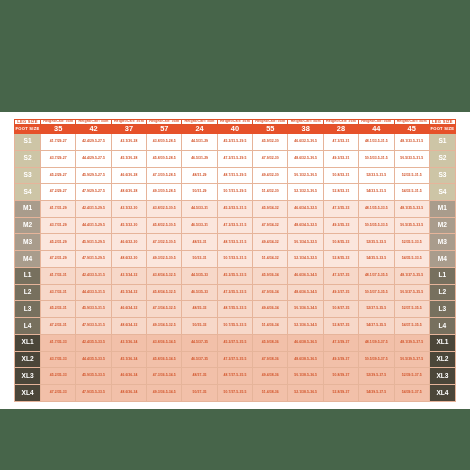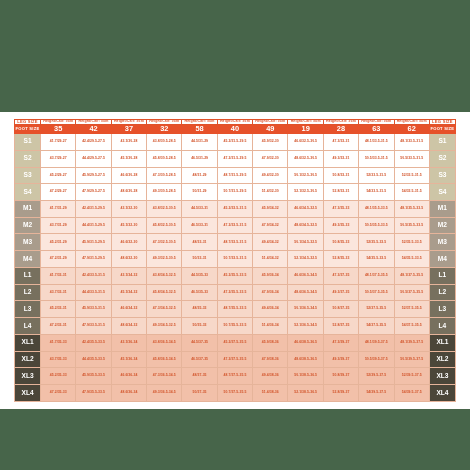--- a/index.html
+++ b/index.html
@@ -148,28 +148,28 @@
             <th class="meas-head">Height/Calf: #cm</th>
             <th class="meas-head">Height/Calf: #cm</th>
             <th class="meas-head">Height/Calf: #cm</th>
             <th class="corner-leg">LEG SIZE</th>
           </tr>
         <tr id="row-foot">
             <th class="corner-foot">FOOT SIZE</th>
             <th class="foot-num">35</th>
             <th class="foot-num">42</th>
             <th class="foot-num">37</th>
-            <th class="foot-num">32</th>
-            <th class="foot-num">58</th>
+            <th class="foot-num">57</th>
+            <th class="foot-num">24</th>
             <th class="foot-num">40</th>
-            <th class="foot-num">49</th>
-            <th class="foot-num">19</th>
+            <th class="foot-num">55</th>
+            <th class="foot-num">38</th>
             <th class="foot-num">28</th>
-            <th class="foot-num">63</th>
-            <th class="foot-num">62</th>
+            <th class="foot-num">44</th>
+            <th class="foot-num">45</th>
             <th class="corner-foot">FOOT SIZE</th>
           </tr>
       </thead>
       <tbody id="chart-body">
           <tr>
             <td class="side-s">S1</td>
             <td class="cell grp-s">41.7/29-27</td>
             <td class="cell grp-s">42.4/29.5-27.5</td>
             <td class="cell grp-s">43.1/30-28</td>
             <td class="cell grp-s">43.8/30.5-28.5</td>

